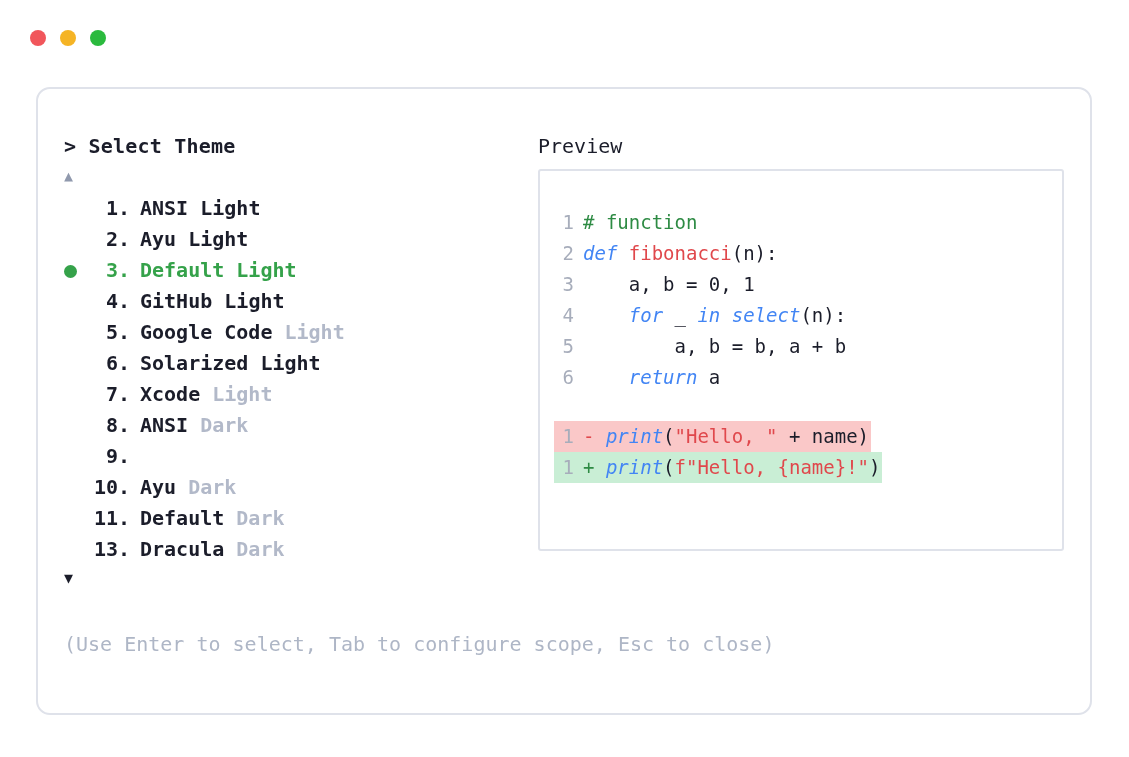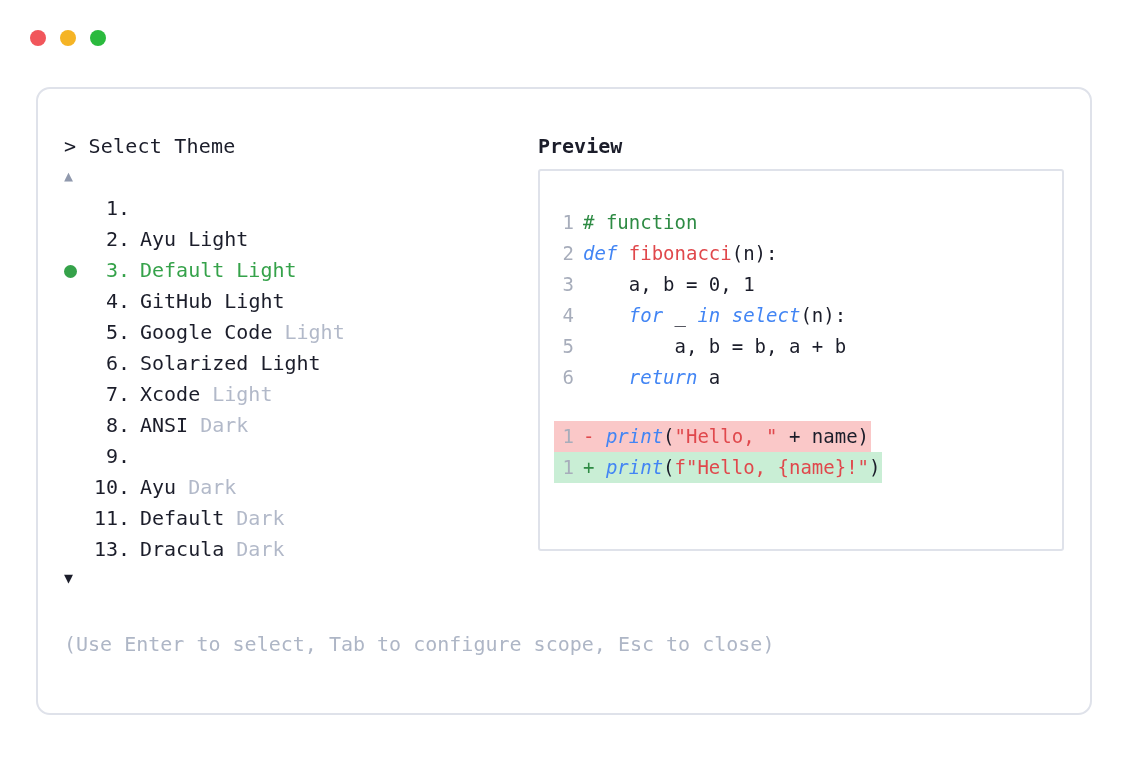--- a/index.html
+++ b/index.html
@@ -53,20 +53,21 @@
     top: 0;
     right: 0;
     height: 100%;
   }
 
   .left-pane {
     position: absolute;
     left: 26px;
     top: 44px;
     width: 460px;
+    font-weight: bold;
   }
   .right-pane {
     position: absolute;
     left: 500px;
     top: 44px;
     width: 536px;
   }
 
   .prompt-line {
     font-size: 20px;
@@ -136,21 +137,20 @@
   .mode-tag { color: #1b1d2a; }
   .mode-tag.dim { color: #b2b9c9; }
   .theme-row.selected .mode-tag { color: #35A24A; }
 
   
   .preview-label {
     font-size: 20px;
     line-height: 26px;
     color: #1b1d2a;
     white-space: pre;
-    font-weight: bold;
   }
   .preview-box {
     margin-top: 10px;
     width: 526px;
     height: 382px;
     box-sizing: border-box;
     border: 2px solid #dfe2ea;
     border-radius: 3px;
     background: #ffffff;
     padding: 36px 0 0 14px;
@@ -210,21 +210,21 @@
 
 <div class="card">
   <div class="columns">
 
     <div class="left-pane">
       <div class="prompt-line">&gt; Select Theme</div>
 
       <div class="scroll-arrow up">▲</div>
 
       <div class="theme-list" id="theme-list">
-          <div class="theme-row"><span class="bullet-col"><span class="dot-glyph"></span></span><span class="num-col">1.</span></div>
+          <div class="theme-row"><span class="bullet-col"><span class="dot-glyph"></span></span><span class="num-col">1.</span><span class="name-col">ANSI <span class="mode-tag">Light</span></span></div>
           <div class="theme-row"><span class="bullet-col"><span class="dot-glyph"></span></span><span class="num-col">2.</span><span class="name-col">Ayu <span class="mode-tag">Light</span></span></div>
           <div class="theme-row selected"><span class="bullet-col"><span class="dot-glyph"></span></span><span class="num-col">3.</span><span class="name-col">Default <span class="mode-tag">Light</span></span></div>
           <div class="theme-row"><span class="bullet-col"><span class="dot-glyph"></span></span><span class="num-col">4.</span><span class="name-col">GitHub <span class="mode-tag">Light</span></span></div>
           <div class="theme-row"><span class="bullet-col"><span class="dot-glyph"></span></span><span class="num-col">5.</span><span class="name-col">Google Code <span class="mode-tag dim">Light</span></span></div>
           <div class="theme-row"><span class="bullet-col"><span class="dot-glyph"></span></span><span class="num-col">6.</span><span class="name-col">Solarized <span class="mode-tag">Light</span></span></div>
           <div class="theme-row"><span class="bullet-col"><span class="dot-glyph"></span></span><span class="num-col">7.</span><span class="name-col">Xcode <span class="mode-tag dim">Light</span></span></div>
           <div class="theme-row"><span class="bullet-col"><span class="dot-glyph"></span></span><span class="num-col">8.</span><span class="name-col">ANSI <span class="mode-tag dim">Dark</span></span></div>
           <div class="theme-row"><span class="bullet-col"><span class="dot-glyph"></span></span><span class="num-col">9.</span></div>
           <div class="theme-row"><span class="bullet-col"><span class="dot-glyph"></span></span><span class="num-col">10.</span><span class="name-col">Ayu <span class="mode-tag dim">Dark</span></span></div>
           <div class="theme-row"><span class="bullet-col"><span class="dot-glyph"></span></span><span class="num-col">11.</span><span class="name-col">Default <span class="mode-tag dim">Dark</span></span></div>

